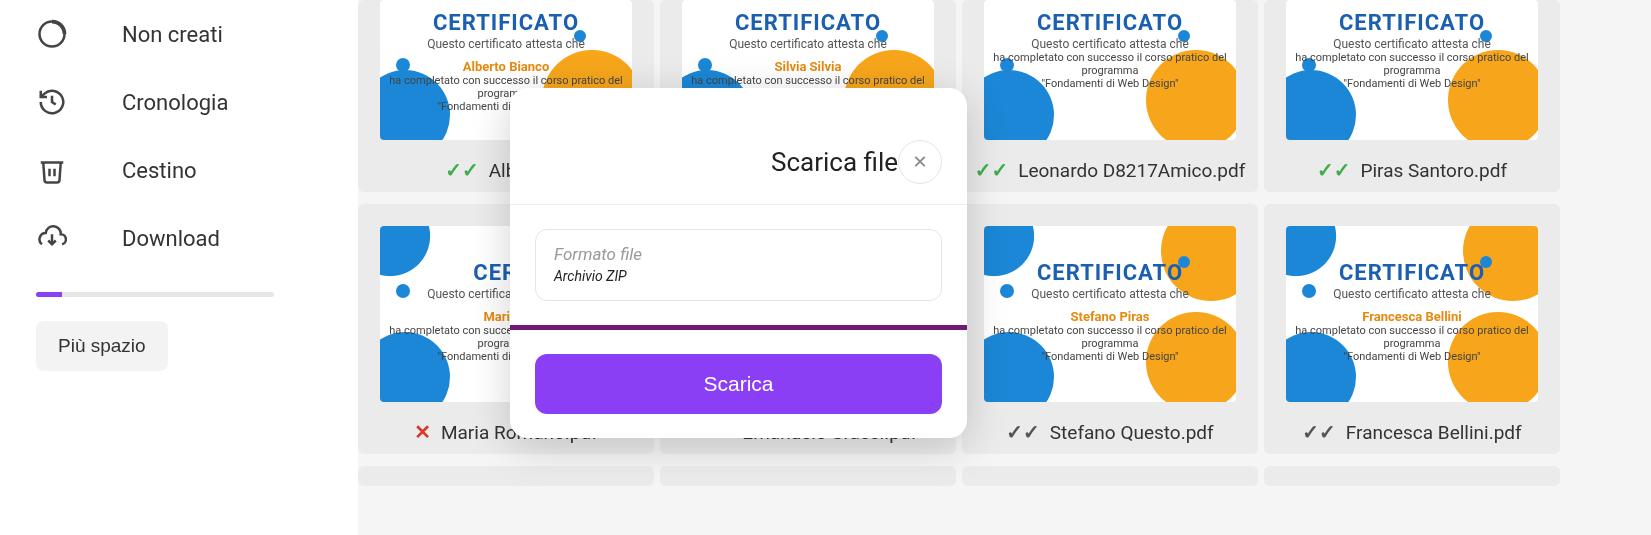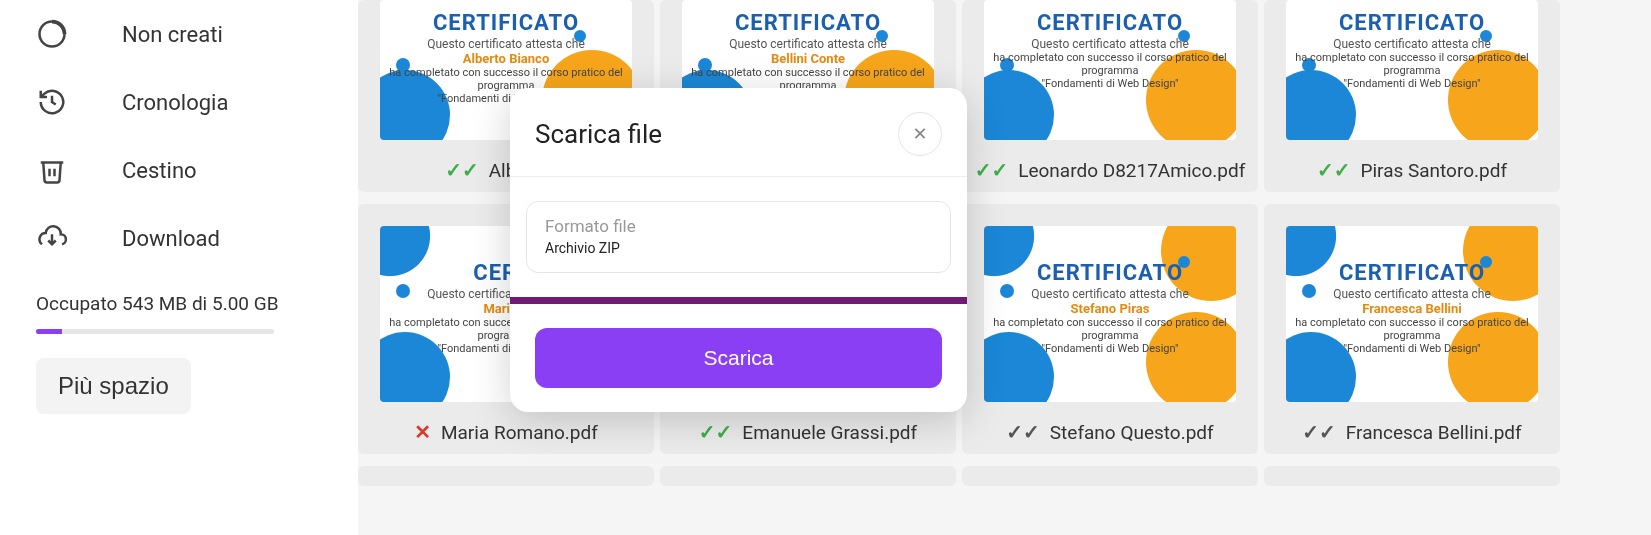--- a/index.html
+++ b/index.html
@@ -60,21 +60,21 @@
     background: #8b3ff5;
     width: 11%;
   }
   .more-space {
     margin-top: 24px;
     display: inline-block;
     background: #f3f3f3;
     border: none;
     border-radius: 8px;
     padding: 14px 22px;
-    font-size: 24px;
+    font-size: 19px;
     color: #333;
     cursor: pointer;
   }
   .main {
     position: absolute;
     left: 358px;
     top: 0;
     right: 0;
     height: 535px;
     padding: 0;
@@ -163,20 +163,21 @@
   }
   .cert-sub {
     font-size: 12px;
     color: #555;
     margin-top: 2px;
   }
   .cert-name {
     font-size: 13px;
     font-weight: 700;
     color: #e68a0f;
+    margin-top: 8px;
   }
   .cert-desc {
     font-size: 11px;
     color: #444;
     line-height: 1.2;
   }
   .file-row {
     display: flex;
     align-items: center;
     justify-content: center;
@@ -219,44 +220,46 @@
     top: 88px;
     width: 457px;
     background: #fff;
     border-radius: 18px;
     box-shadow: 0 8px 40px rgba(0,0,0,0.18);
     z-index: 100;
   }
   .modal-header {
     display: flex;
     align-items: center;
-    justify-content: space-between;
+    justify-content: flex-end;
     padding: 24px 25px 20px 25px;
     border-bottom: 1px solid #eee;
+    margin-top: 28px;
   }
   .modal-title {
     font-size: 26px;
     color: #222;
   }
   .close-btn {
     width: 44px;
     height: 44px;
     border-radius: 50%;
     border: 1px solid #e5e5e5;
     background: #fff;
     display: flex;
     align-items: center;
     justify-content: center;
     cursor: pointer;
     font-size: 18px;
     color: #888;
   }
   .modal-body {
-    padding: 24px 16px;
-    border-bottom: 7px solid #701a75;
+    padding: 24px 25px;
+    border-bottom: 5px solid #701a75;
+    font-style: italic;
   }
   .select-box {
     border: 1px solid #e5e5e5;
     border-radius: 12px;
     padding: 14px 18px 16px 18px;
   }
   .select-label {
     font-size: 17px;
     color: #999;
   }
@@ -322,21 +325,20 @@
       <svg width="30" height="30" viewBox="0 0 24 24" fill="none" stroke="currentColor" stroke-width="2">
           <path d="M20 17a4 4 0 0 0-1-7.9A6 6 0 0 0 7 8a5 5 0 0 0-3 9"></path>
           <polyline points="9 14 12 17 15 14"></polyline>
           <line x1="12" y1="9" x2="12" y2="17"></line>
         </svg>
     </span>
     <span class="label">Download</span>
   </div>
 
   <div class="storage">
-    <div class="storage-text">Occupato 543 MB di 5.00 GB</div>
     <div class="storage-bar">
       <div class="storage-fill"></div>
     </div>
     <button class="more-space">Più spazio</button>
   </div>
 </div>
 
 <div class="main">
   <div class="grid">
 
@@ -361,21 +363,21 @@
 
     <div class="card">
       <div class="thumb top">
         <div class="cert-bg-bl"></div>
           <div class="cert-bg-br"></div>
           <div class="cert-dot1"></div>
           <div class="cert-dot2"></div>
         <div class="cert-content">
           <div class="cert-title">CERTIFICATO</div>
           <div class="cert-sub">Questo certificato attesta che</div>
-          <div class="cert-name">Bellini Conte</div>
+          <div class="cert-name">Silvia Silvia</div>
           <div class="cert-desc"><span>ha completato con successo il corso pratico del programma</span><br><span>"Fondamenti di Web Design"</span></div>
         </div>
       </div>
       <div class="file-row"></div>
     </div>
 
     <div class="card">
       <div class="thumb top">
         <div class="cert-bg-bl"></div>
           <div class="cert-bg-br"></div>

